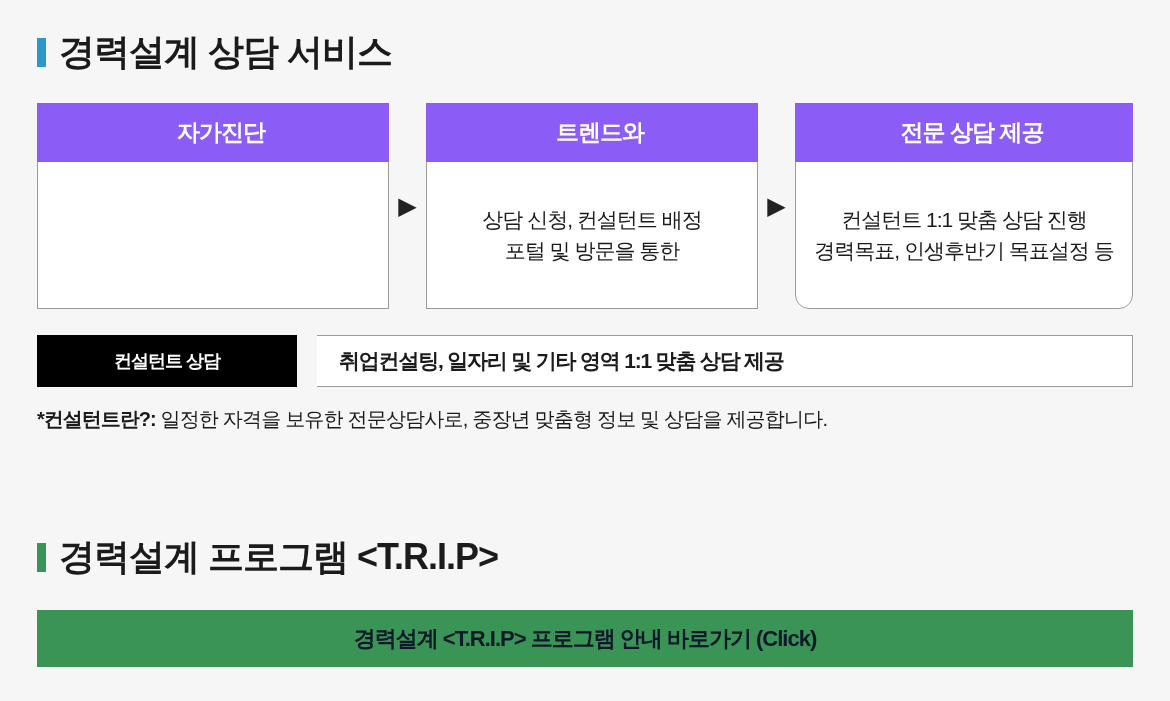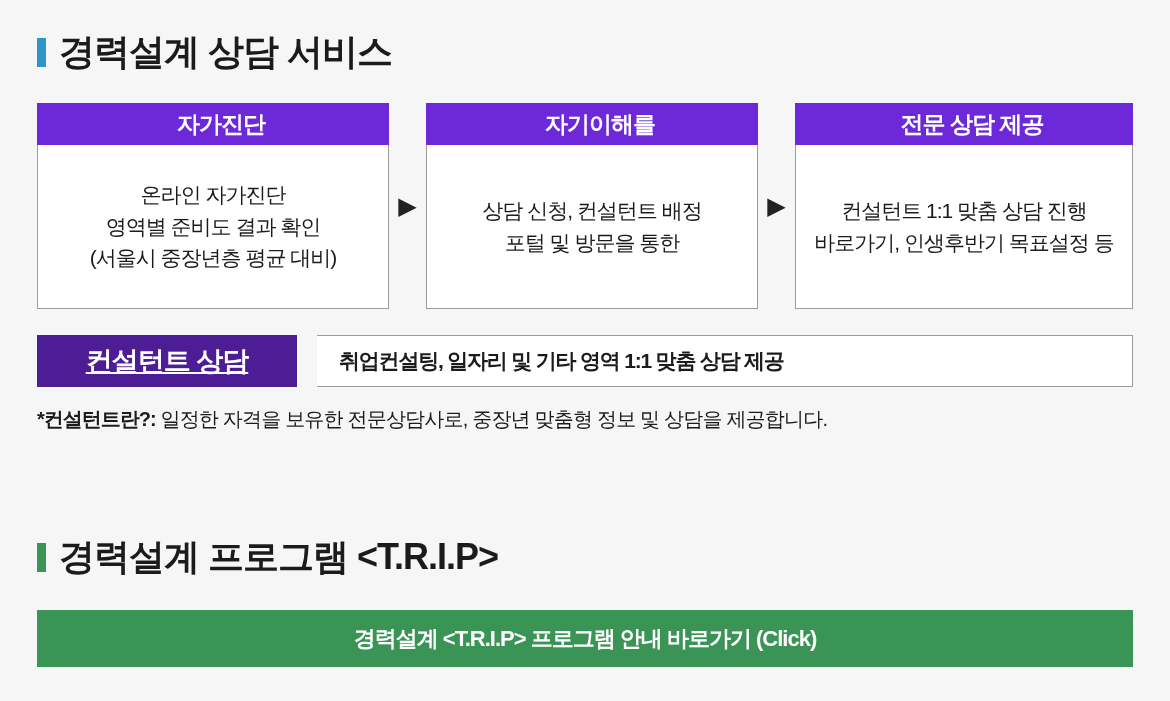--- a/index.html
+++ b/index.html
@@ -41,24 +41,24 @@
     margin-bottom: 26px;
   }
   .step {
     background: #ffffff;
     border: 1px solid #9b9b9b;
     display: flex;
     flex-direction: column;
   }
   .step-1 { width: 352px; }
   .step-2 { width: 332px; }
-  .step-3 { width: 338px; }
+  .step-3 { width: 338px; border-radius: 14px; }
   .step-header {
-    height: 42px;
-    background: #6d28d9;
+    height: 59px;
+    background: #8b5cf6;
     color: #ffffff;
     font-size: 23px;
     font-weight: bold;
     letter-spacing: -1px;
     display: flex;
     align-items: center;
     justify-content: center;
     margin: -1px -1px 0 -1px;
     padding-left: 16px;
   }
@@ -85,30 +85,29 @@
 
   
   .consultant-row {
     display: flex;
     width: 1096px;
     height: 52px;
     margin-bottom: 19px;
   }
   .consultant-label {
     width: 260px;
-    background: #4c1d95;
+    background: #000000;
     color: #ffffff;
-    font-size: 27px;
+    font-size: 18px;
     font-weight: bold;
     letter-spacing: -1px;
     display: flex;
     align-items: center;
     justify-content: center;
     flex: 0 0 260px;
-    text-decoration: underline;
   }
   .consultant-desc {
     flex: 1;
     background: #ffffff;
     border: 1px solid #9b9b9b;
     border-left: none;
     display: flex;
     align-items: center;
     padding-left: 22px;
     font-size: 21px;
@@ -133,21 +132,21 @@
     font-weight: bold;
     letter-spacing: -1px;
     padding-left: 5px;
     margin-bottom: 24px;
   }
   .trip-button {
     width: 1096px;
     height: 57px;
     background: #3a9455;
     border: none;
-    color: #ffffff;
+    color: #0f172a;
     font-family: inherit;
     font-size: 22px;
     font-weight: bold;
     letter-spacing: -1px;
     display: flex;
     align-items: center;
     justify-content: center;
     cursor: pointer;
   }
 </style>
@@ -158,44 +157,39 @@
 
   <div class="section-title-row">
     <span class="accent-bar blue"></span>
     <h1 class="section-title">경력설계 상담 서비스</h1>
   </div>
 
   <div class="flow-row">
 
     <div class="step step-1">
       <div class="step-header">자가진단</div>
-      <div class="step-body">
-        <div>온라인 자가진단</div>
-        <div>영역별 준비도 결과 확인</div>
-        <div>(서울시 중장년층 평균 대비)</div>
-      </div>
     </div>
 
     <div class="flow-arrow">▶</div>
 
     <div class="step step-2">
-      <div class="step-header">자기이해를</div>
+      <div class="step-header">트렌드와</div>
       <div class="step-body">
         <div>상담 신청, 컨설턴트 배정</div>
         <div>포털 및 방문을 통한</div>
       </div>
     </div>
 
     <div class="flow-arrow">▶</div>
 
     <div class="step step-3">
       <div class="step-header">전문 상담 제공</div>
       <div class="step-body">
         <div>컨설턴트 1:1 맞춤 상담 진행</div>
-        <div>바로가기, 인생후반기 목표설정 등</div>
+        <div>경력목표, 인생후반기 목표설정 등</div>
       </div>
     </div>
 
   </div>
 
   <div class="consultant-row">
     <div class="consultant-label">컨설턴트 상담</div>
     <div class="consultant-desc">취업컨설팅, 일자리 및 기타 영역 1:1 맞춤 상담 제공</div>
   </div>
 

